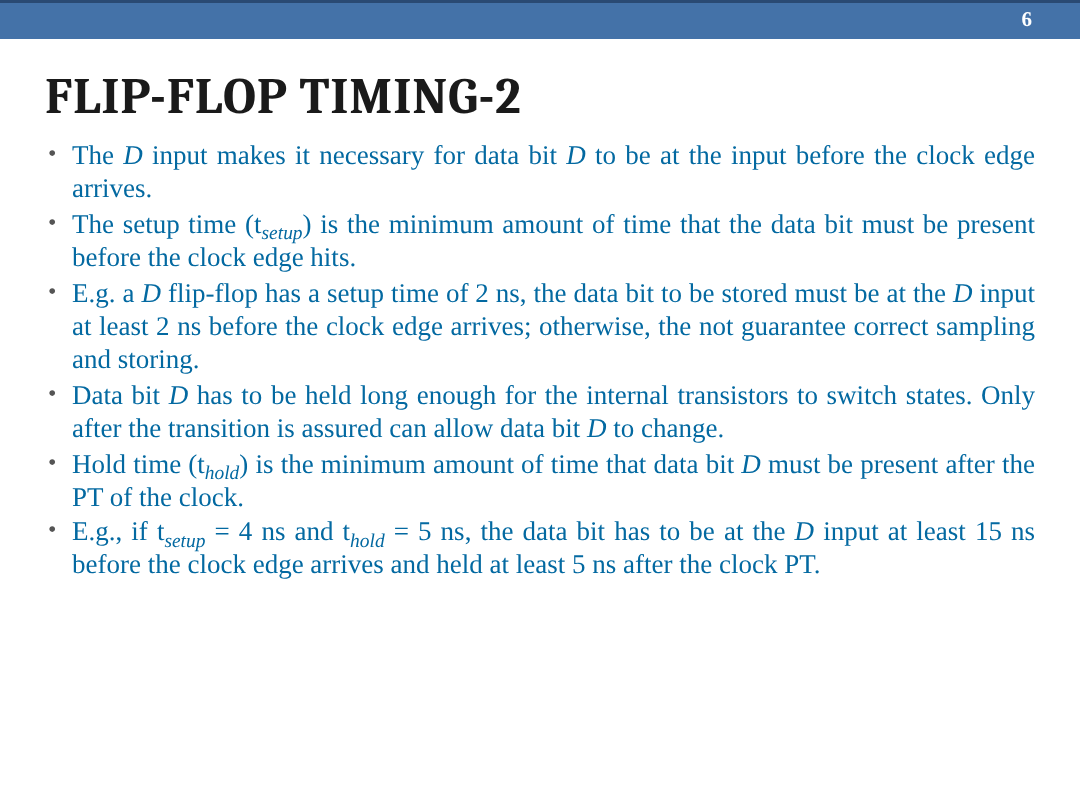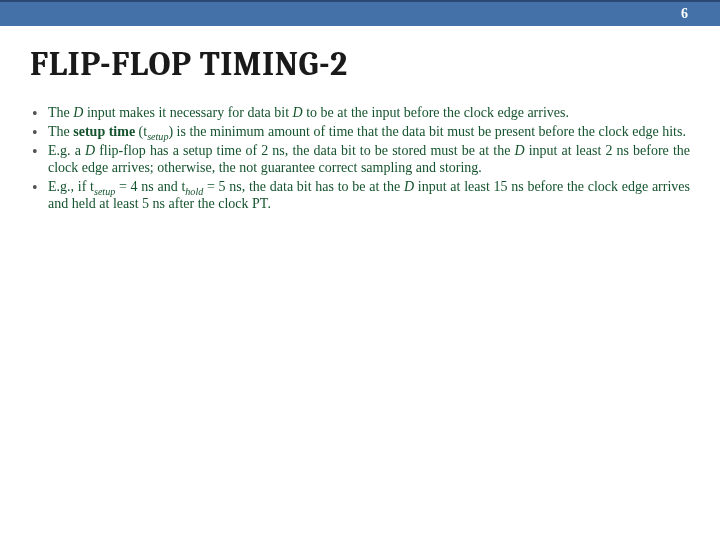--- a/index.html
+++ b/index.html
@@ -27,46 +27,46 @@
     font-weight: bold;
   }
   .content {
     padding: 18px 30px 0 30px;
   }
   .title {
     font-family: Cambria, Georgia, serif;
     font-size: 34px;
     font-weight: bold;
     color: #1a1a1a;
-    margin-bottom: 20px;
+    margin-bottom: 9px;
     letter-spacing: 0.5px;
   }
   ul.bullets {
     list-style: none;
     padding-left: 0;
   }
   ul.bullets > li {
     position: relative;
     padding-left: 18px;
-    font-size: 14px;
+    font-size: 18px;
     line-height: 1.22;
-    color: #14532d;
+    color: #0369a1;
     text-align: justify;
     margin-bottom: 2px;
   }
   ul.bullets > li::before {
     content: "•";
     position: absolute;
     left: 2px;
     top: 0;
     color: #555;
     font-size: 16px;
   }
   .ital { font-style: italic; }
-  .bold { font-weight: bold; }
+  .bold { font-weight: normal; }
   sub { font-size: 0.72em; vertical-align: sub; line-height: 0; font-style: italic; }
 </style>
 </head>
 <body>
 
 <div class="header-bar">
   <span class="page-num">6</span>
 </div>
 
 <div class="content">
@@ -79,20 +79,26 @@
     </li>
 
     <li>
       <span>The </span><span class="bold">setup time</span><span> (t</span><sub>setup</sub><span>) is the minimum amount of time that the data bit must be present before the clock edge hits.</span>
     </li>
 
     <li>
       <span>E.g. a </span><span class="ital">D</span><span> flip-flop has a setup time of 2 ns, the data bit to be stored must be at the </span><span class="ital">D</span><span> input at least 2 ns before the clock edge arrives; otherwise, the not guarantee correct sampling and storing.</span>
     </li>
 
+    <li>
+      <span>Data bit </span><span class="ital">D</span><span> has to be held long enough for the internal transistors to switch states. Only after the transition is assured can allow data bit </span><span class="ital">D</span><span> to change.</span>
+    </li>
 
+    <li>
+      <span class="bold">Hold time</span><span> (t</span><sub>hold</sub><span>) is the minimum amount of time that data bit </span><span class="ital">D</span><span> must be present after the PT of the clock.</span>
+    </li>
 
     <li>
       <span>E.g., if t</span><sub>setup</sub><span> = 4 ns and t</span><sub>hold</sub><span> = 5 ns, the data bit has to be at the </span><span class="ital">D</span><span> input at least 15 ns before the clock edge arrives and held at least 5 ns after the clock PT.</span>
     </li>
 
   </ul>
 </div>
 
 </body></html>

